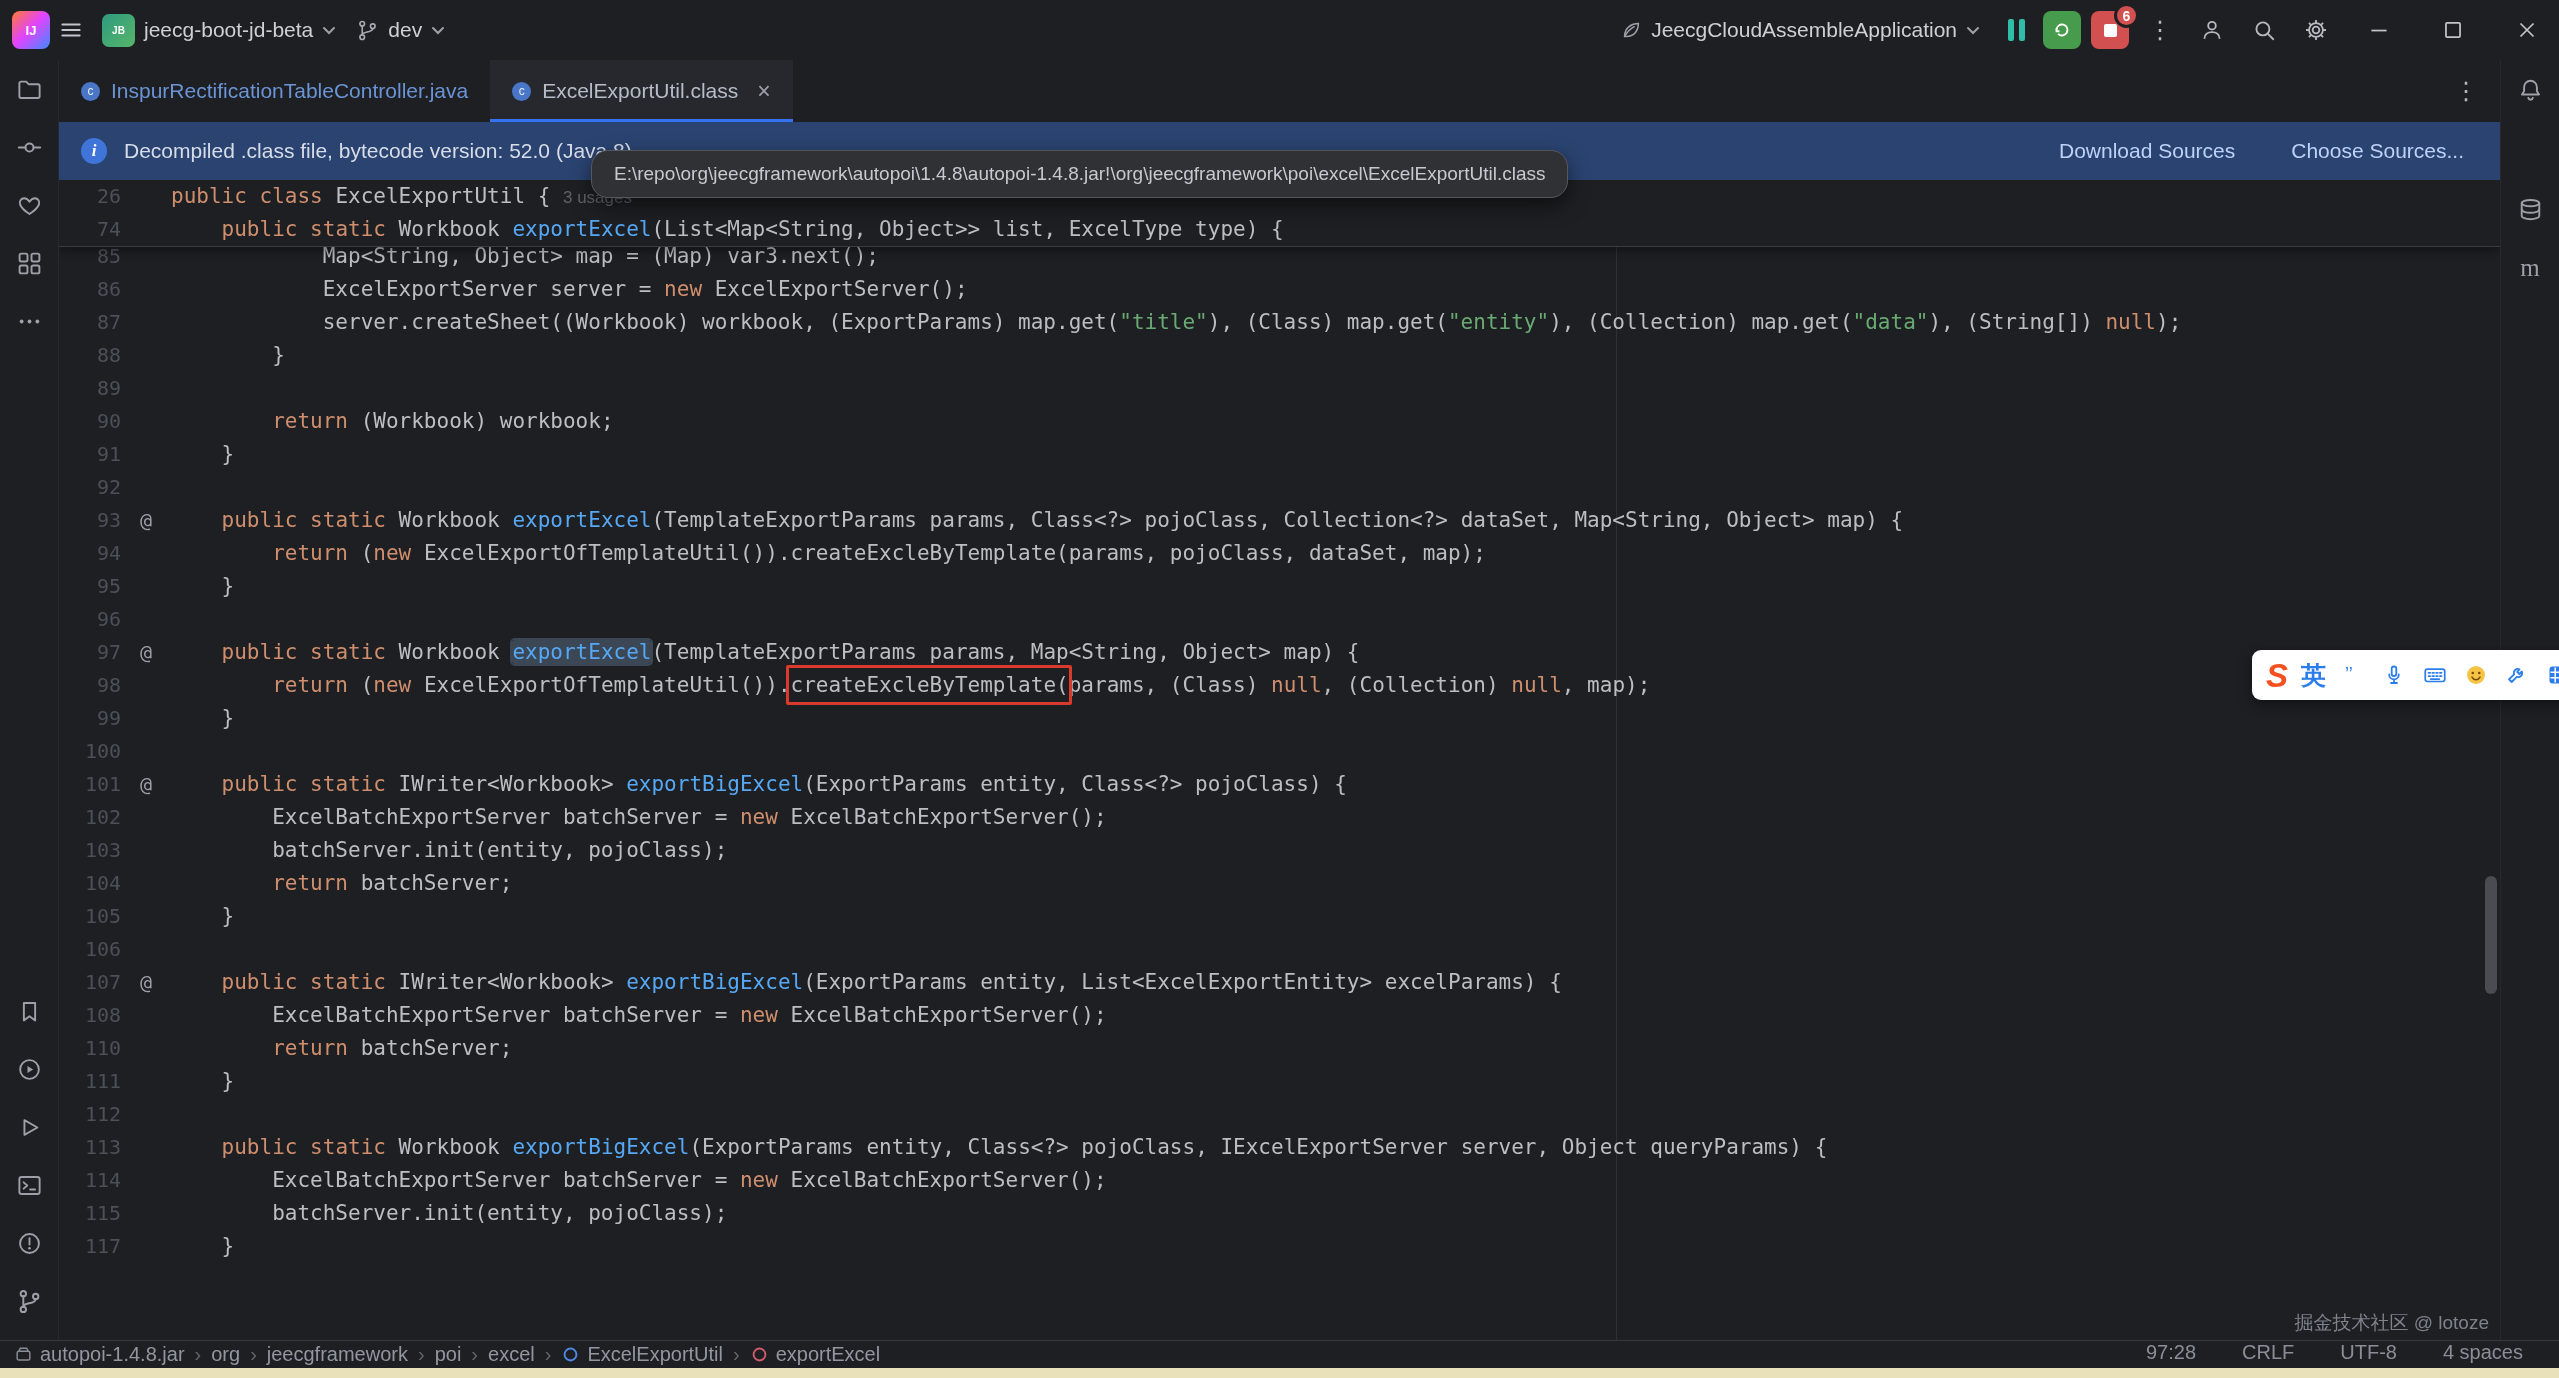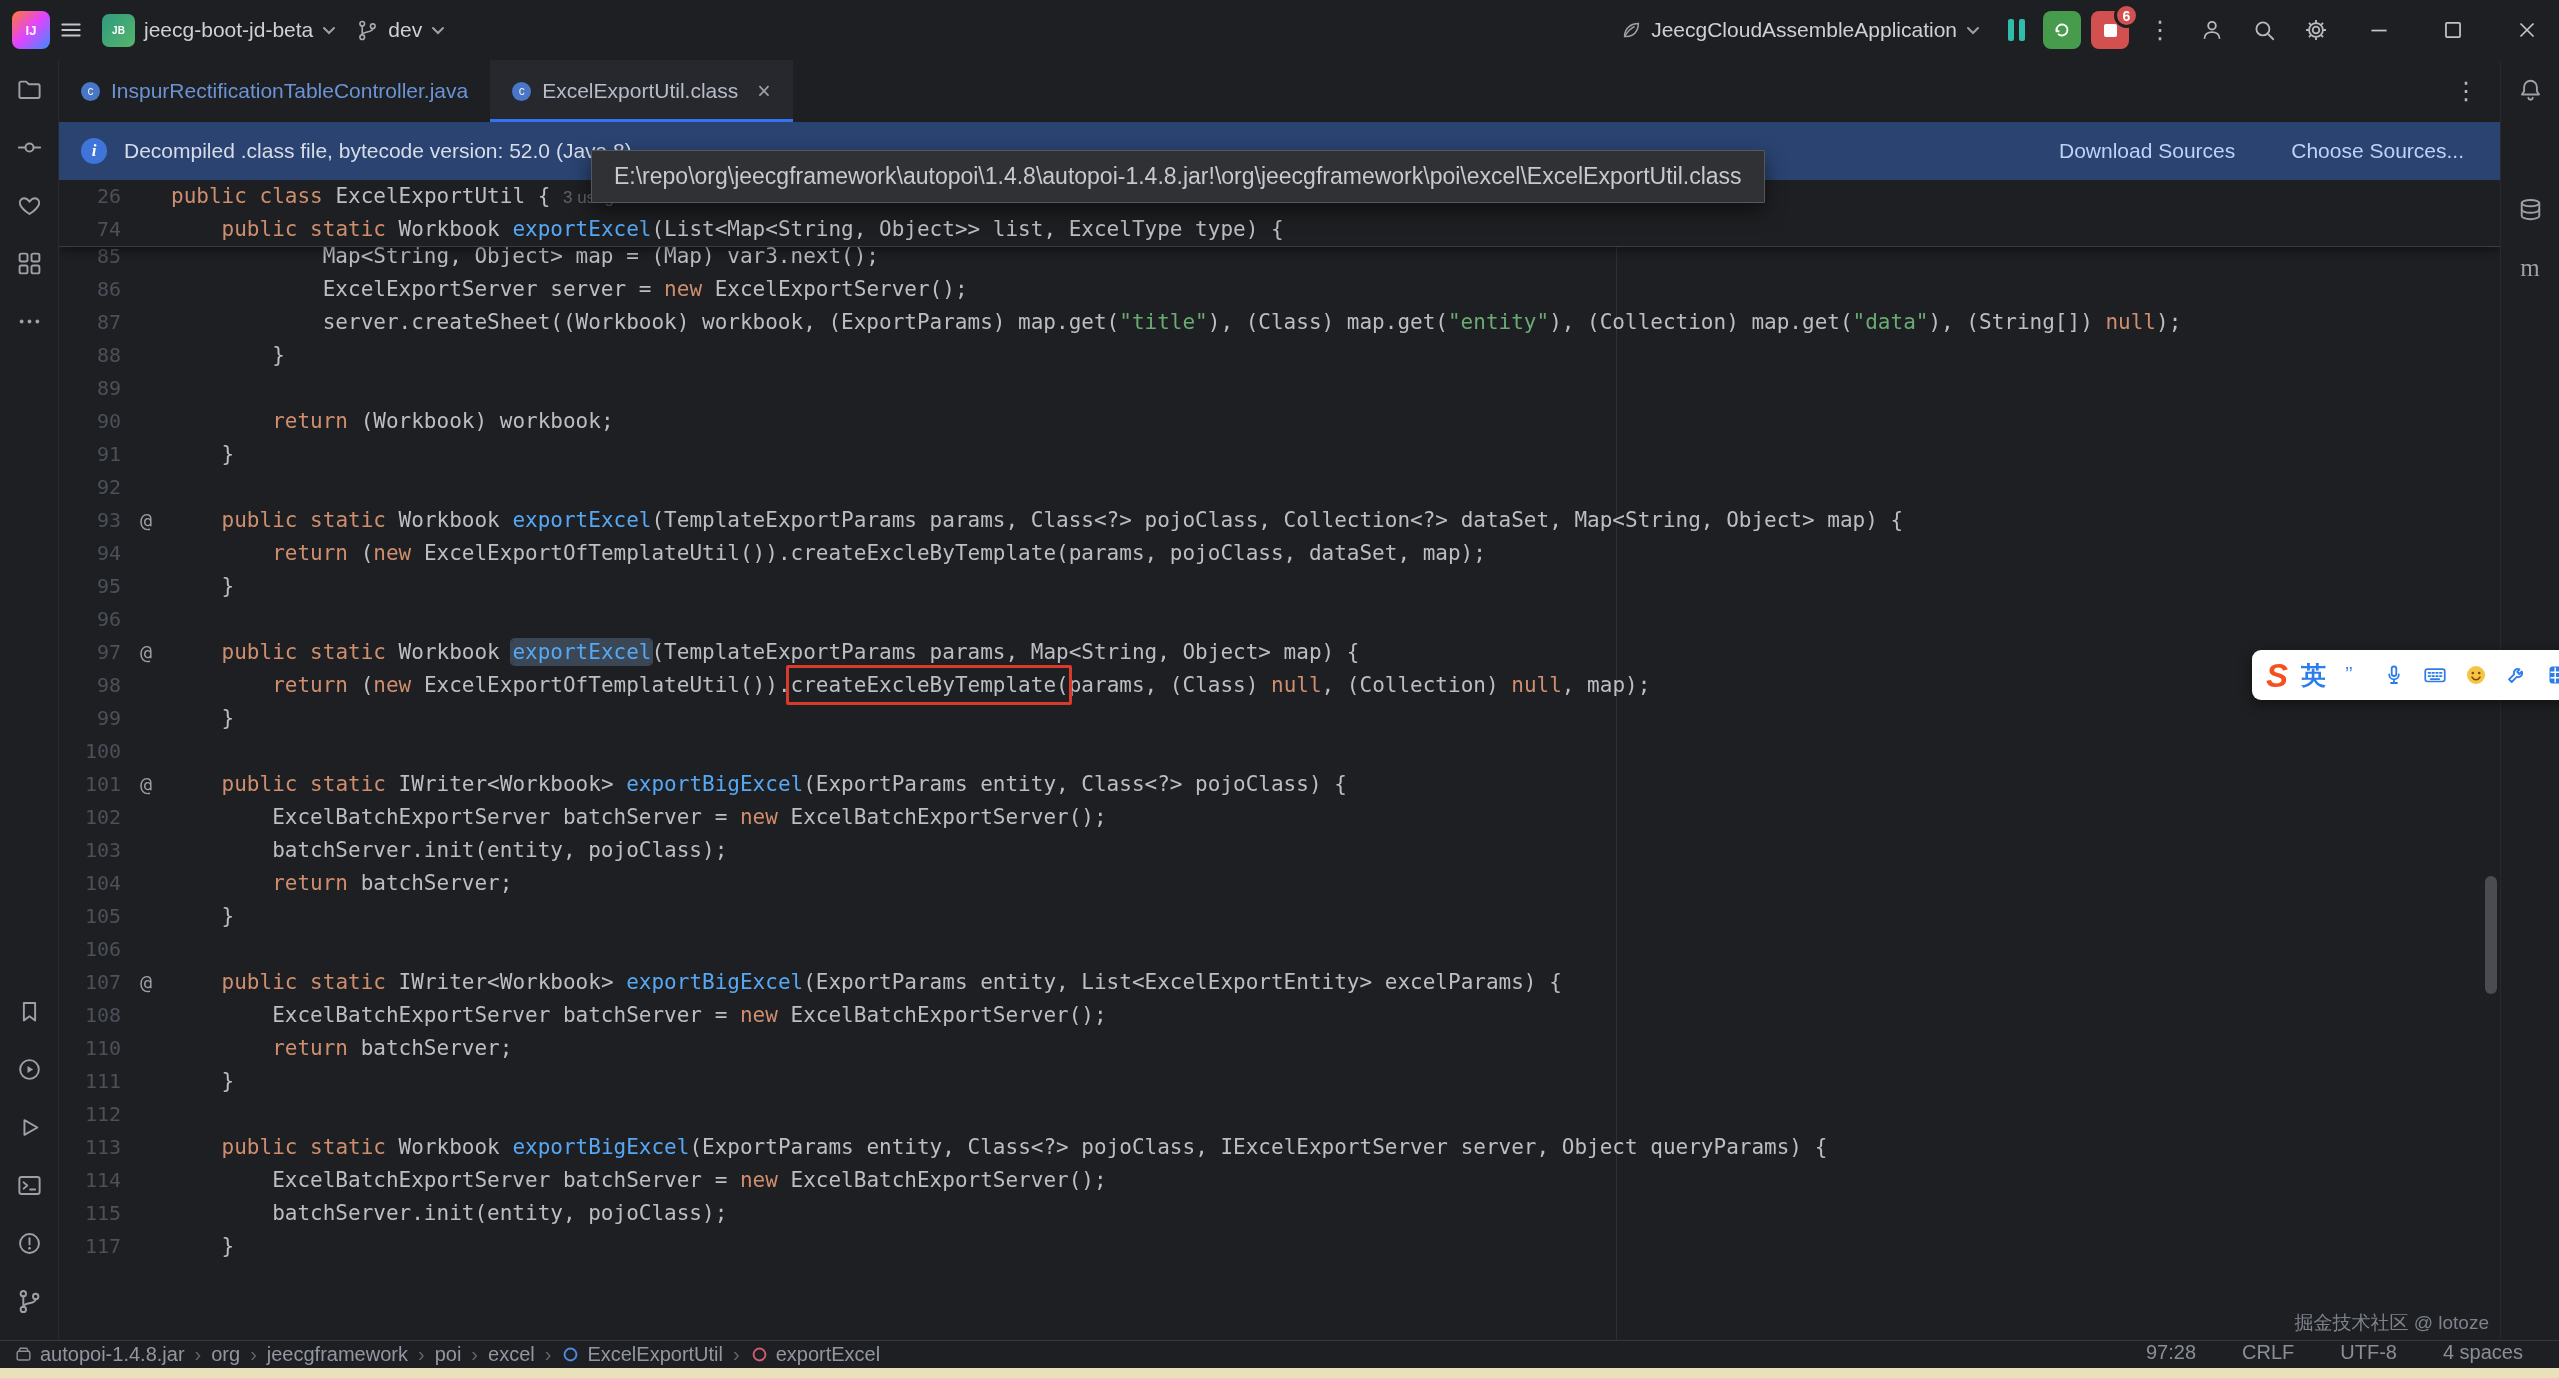--- a/index.html
+++ b/index.html
@@ -57,22 +57,22 @@
   
   #banner{position:absolute;left:59px;top:122px;width:2441px;height:58px;background:#2a4370;
           display:flex;align-items:center;padding:0 36px 0 22px;font-size:21px;color:#d7dde8;z-index:9}
   .info-ic{width:26px;height:26px;border-radius:50%;background:#3f74d8;color:#fff;font-size:17px;
            font-style:italic;font-weight:bold;display:flex;align-items:center;justify-content:center;
            margin-right:17px;flex:none;font-family:"Liberation Serif",serif}
   #banner .links{margin-left:auto;display:flex;gap:56px}
   #banner .links span{color:#bed2f8;font-size:21px}
 
   
-  #tooltip{position:absolute;left:591px;top:150px;background:#2f3134;border:1px solid #55575c;border-radius:1px;
-           padding:12px 22px;font-size:23px;color:#c6c9cf;white-space:nowrap;z-index:40;
+  #tooltip{position:absolute;left:591px;top:150px;background:#2f3134;border:1px solid #55575c;border-radius:17px;
+           padding:12px 22px;font-size:19px;color:#c6c9cf;white-space:nowrap;z-index:40;
            box-shadow:0 8px 20px rgba(0,0,0,.5)}
 
   
   #editor{position:absolute;left:59px;top:180px;width:2441px;height:1160px;overflow:hidden;background:#1e1f22}
   #guide{position:absolute;left:1557px;top:0;height:100%;width:1px;background:#2e3134}
   #code-lines{position:absolute;left:0;top:60px;right:0}
   #sticky{position:absolute;left:0;top:0;right:0;height:67px;background:#1e1f22;
           border-bottom:1px solid #3a3c40;box-shadow:0 4px 9px rgba(0,0,0,.38);z-index:5}
   .cl{display:flex;height:33px;line-height:33px;font-family:"DejaVu Sans Mono",monospace;font-size:21px;white-space:pre}
   .ln{flex:none;width:62px;text-align:right;color:#4b5059;font-size:20px}

